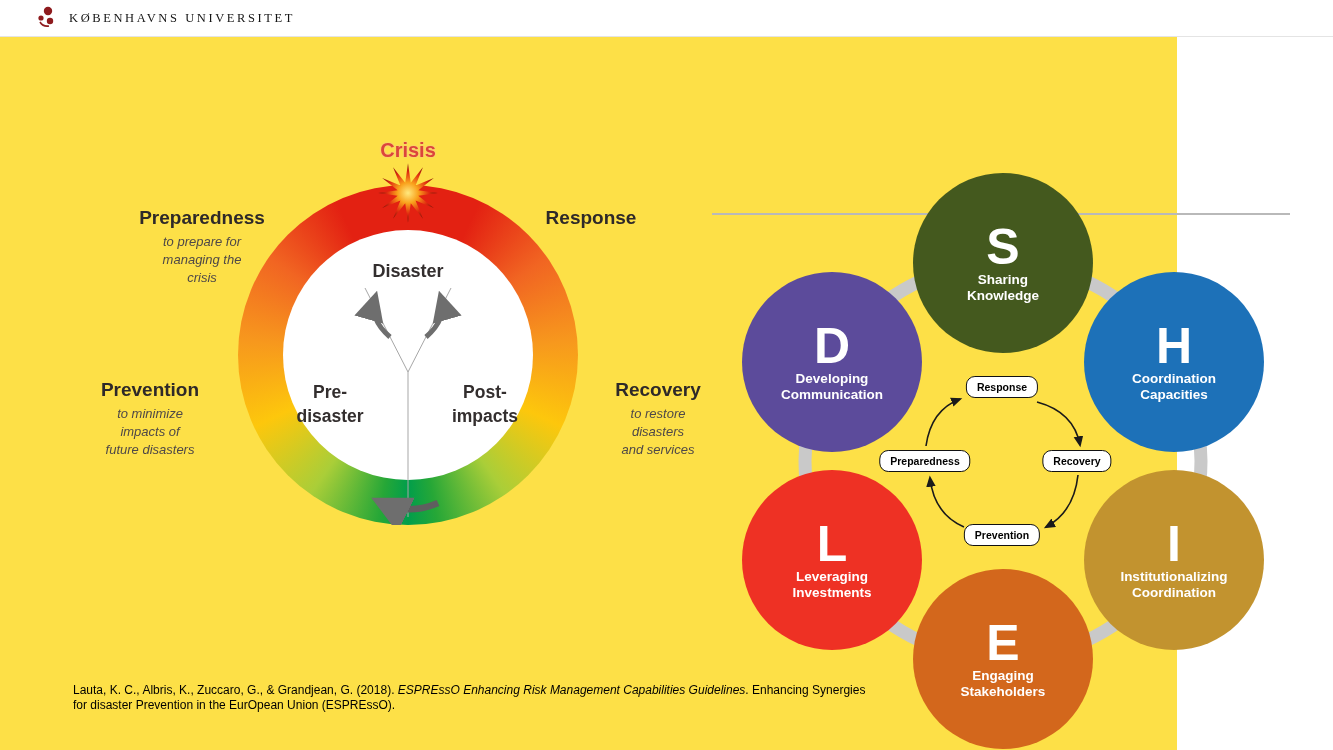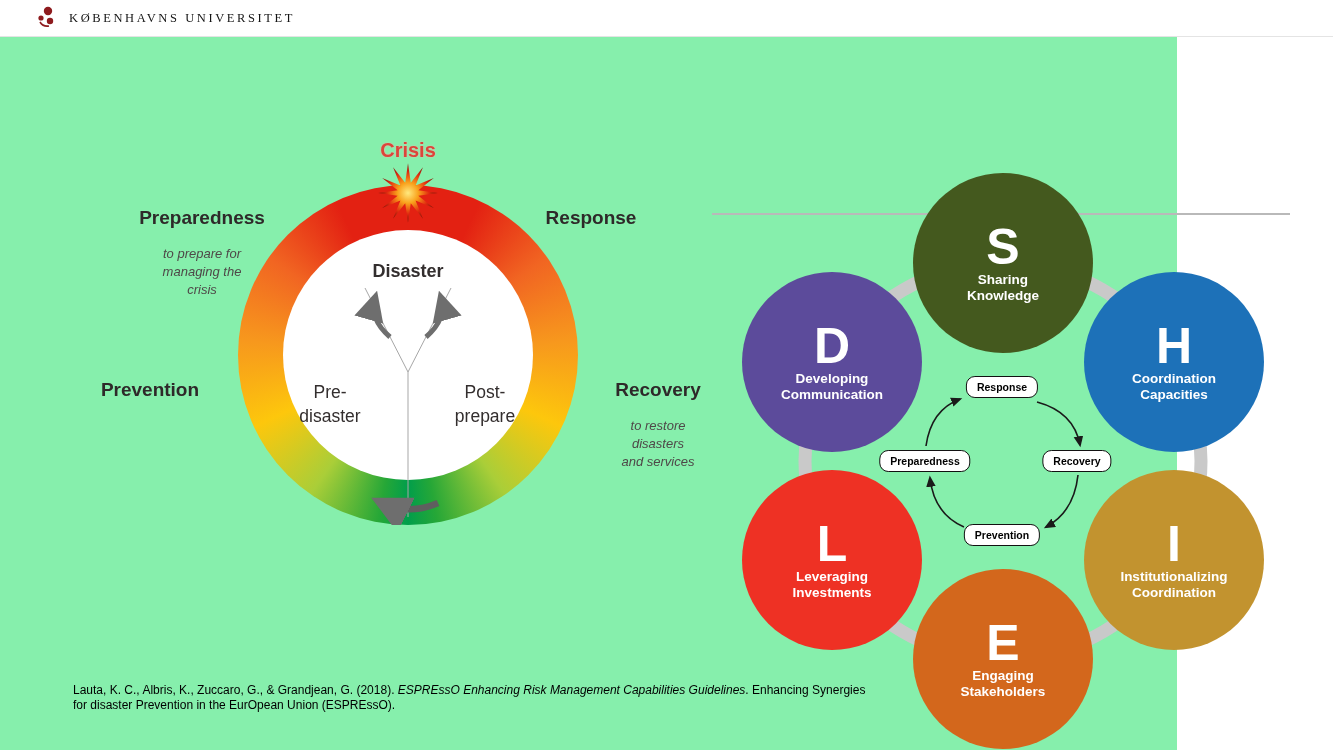--- a/index.html
+++ b/index.html
@@ -1,18 +1,18 @@
 <!DOCTYPE html>
 <html><head>
 <meta charset="utf-8">
 <style>
   * { margin:0; padding:0; box-sizing:border-box; }
   html,body { width:1333px; height:750px; background:#ffffff; overflow:hidden;
               font-family:"Liberation Sans", sans-serif; }
-  .page { position:relative; width:1177px; height:750px; background:#86efac; }
+  .page { position:relative; width:1177px; height:750px; background:#fde047; }
 
   
   .topbar { position:absolute; top:0; left:0; width:1333px; height:37px;
             border-bottom:1px solid #e4e4e4; background:#fff;
             display:flex; align-items:center; gap:11px; padding-left:36px; z-index:5; }
   .uni-name { font-family:"Liberation Serif", serif; font-size:12.5px;
               letter-spacing:2.6px; color:#141414; }
 
   
   .dm { position:absolute; left:88px; top:135px; width:640px; height:530px; z-index:1; }
@@ -24,26 +24,26 @@
             #fdc70c 115deg, #aace38 145deg, #26a737 170deg, #019e4b 180deg,
             #26a737 190deg, #aace38 215deg, #fdc70c 245deg, #f7981d 275deg,
             #f16522 305deg, #e32112 335deg, #e32112 360deg); }
   .ring-hole { position:absolute; left:45px; top:45px; width:250px; height:250px;
                background:#fff; border-radius:50%; }
   .ring-svg { position:absolute; left:0; top:0; width:340px; height:340px; }
   .starburst { position:absolute; left:138px; top:-24px; width:64px; height:64px; }
   .disaster-label { position:absolute; left:170px; top:76px; transform:translateX(-50%);
                     font-size:18px; font-weight:bold; color:#332e2e; }
   .pre-label, .post-label { position:absolute; top:196px; transform:translateX(-50%);
-                    font-size:17.5px; font-weight:normal; color:#332e2e; text-align:center;
+                    font-size:17.5px; font-weight:bold; color:#332e2e; text-align:center;
                     white-space:pre-line; line-height:1.35; }
   .pre-label { left:92px; } .post-label { left:247px; }
   .phase { position:absolute; transform:translateX(-50%); width:170px; text-align:center; }
   .phase-title { font-size:19px; font-weight:bold; color:#2e2929; }
-  .phase-desc { margin-top:16px; font-size:13px; font-style:italic; color:#4e4848;
+  .phase-desc { margin-top:4px; font-size:13px; font-style:italic; color:#4e4848;
                 line-height:1.4; white-space:pre-line; }
   .phase-prep { left:114px; top:72px; }
   .phase-resp { left:503px; top:72px; }
   .phase-prev { left:62px;  top:244px; }
   .phase-reco { left:570px; top:244px; }
 
   
   .divider { position:absolute; left:712px; top:213px; width:578px; height:2px;
              background:#b9b9b9; z-index:0; }
 
@@ -116,34 +116,37 @@
             <stop offset="100%" stop-color="#7a1108"></stop>
           </radialGradient>
         </defs>
         <polygon fill="url(#sb)" points="30,2 32.6,20.3 44,5.8 37.1,22.9 54.2,16 39.7,27.4 58,30 39.7,32.6 54.2,44 37.1,37.1 44,54.2 32.6,39.7 30,58 27.4,39.7 16,54.2 22.9,37.1 5.8,44 20.3,32.6 2,30 20.3,27.4 5.8,16 22.9,22.9 16,5.8 27.4,20.3"></polygon>
       </svg>
 
       <div class="disaster-label">Disaster</div>
       <div class="pre-label">Pre-
 disaster</div>
       <div class="post-label">Post-
-prepare</div>
+impacts</div>
     </div>
 
     <div class="phase phase-prep">
       <div class="phase-title">Preparedness</div>
       <div class="phase-desc">to prepare for
 managing the
 crisis</div>
     </div>
     <div class="phase phase-resp">
       <div class="phase-title">Response</div>
     </div>
     <div class="phase phase-prev">
       <div class="phase-title">Prevention</div>
+      <div class="phase-desc">to minimize
+impacts of
+future disasters</div>
     </div>
     <div class="phase phase-reco">
       <div class="phase-title">Recovery</div>
       <div class="phase-desc">to restore
 disasters
 and services</div>
     </div>
   </section>
 
   <div class="divider"></div>

